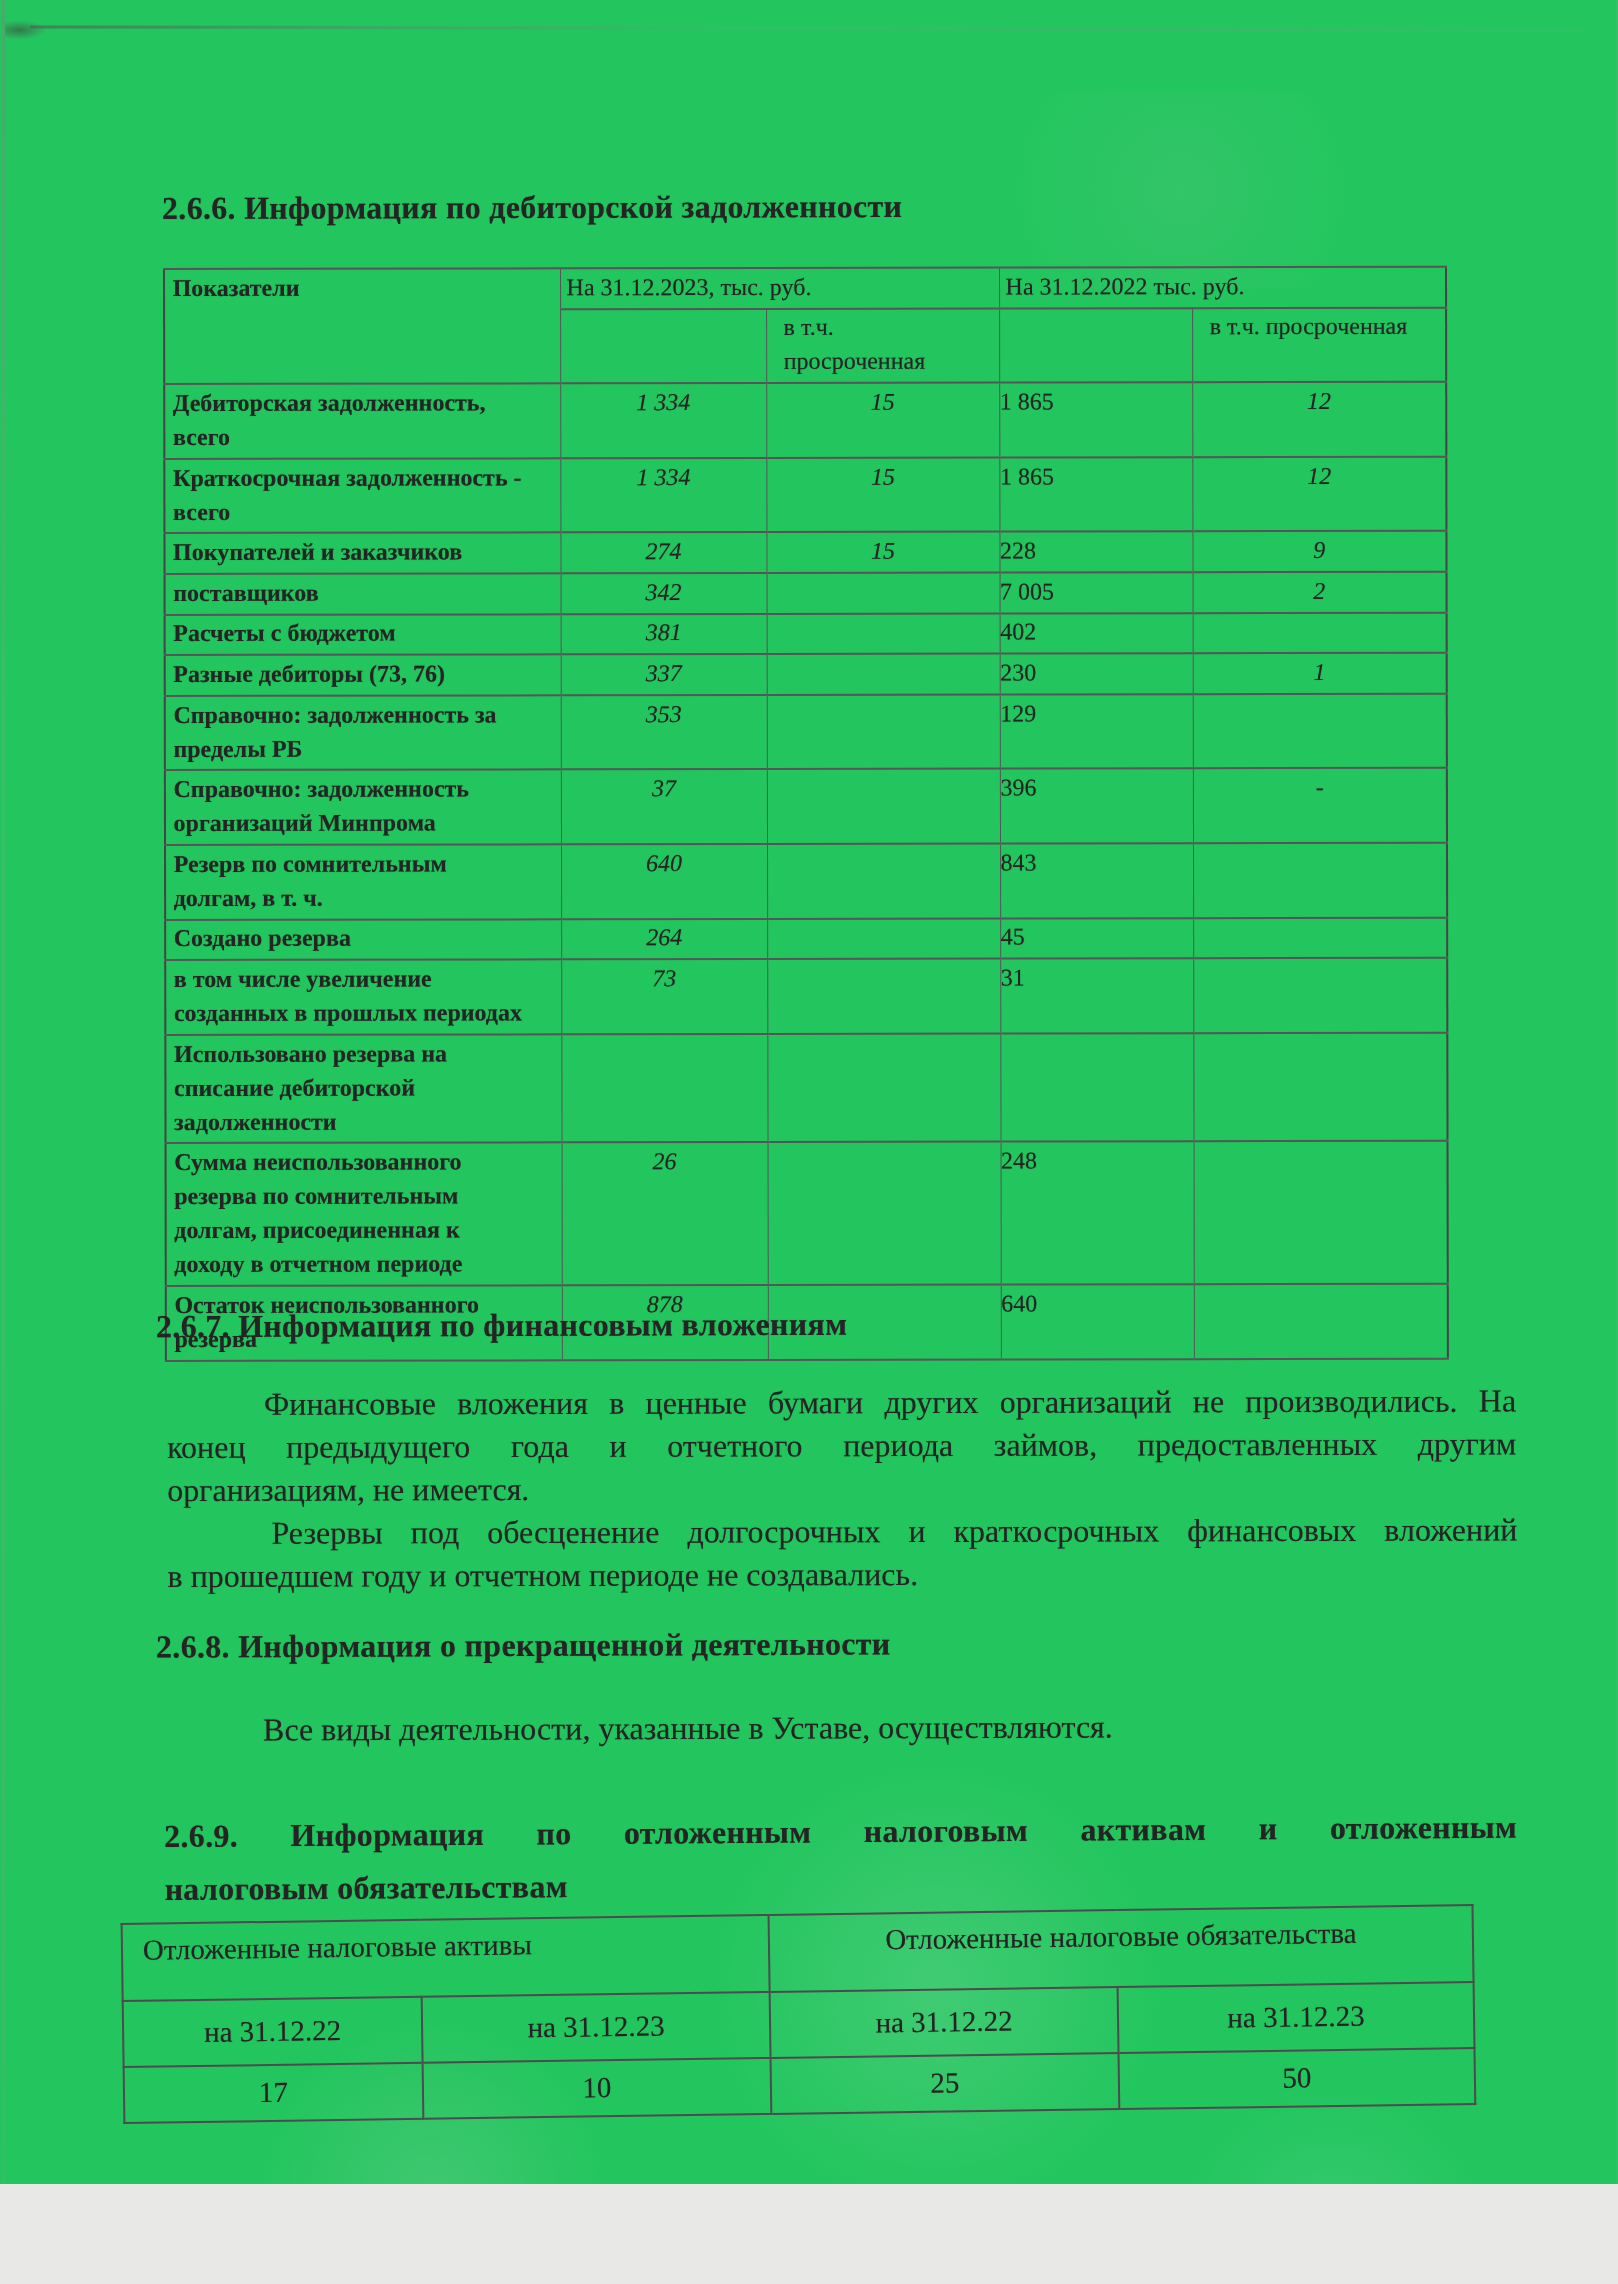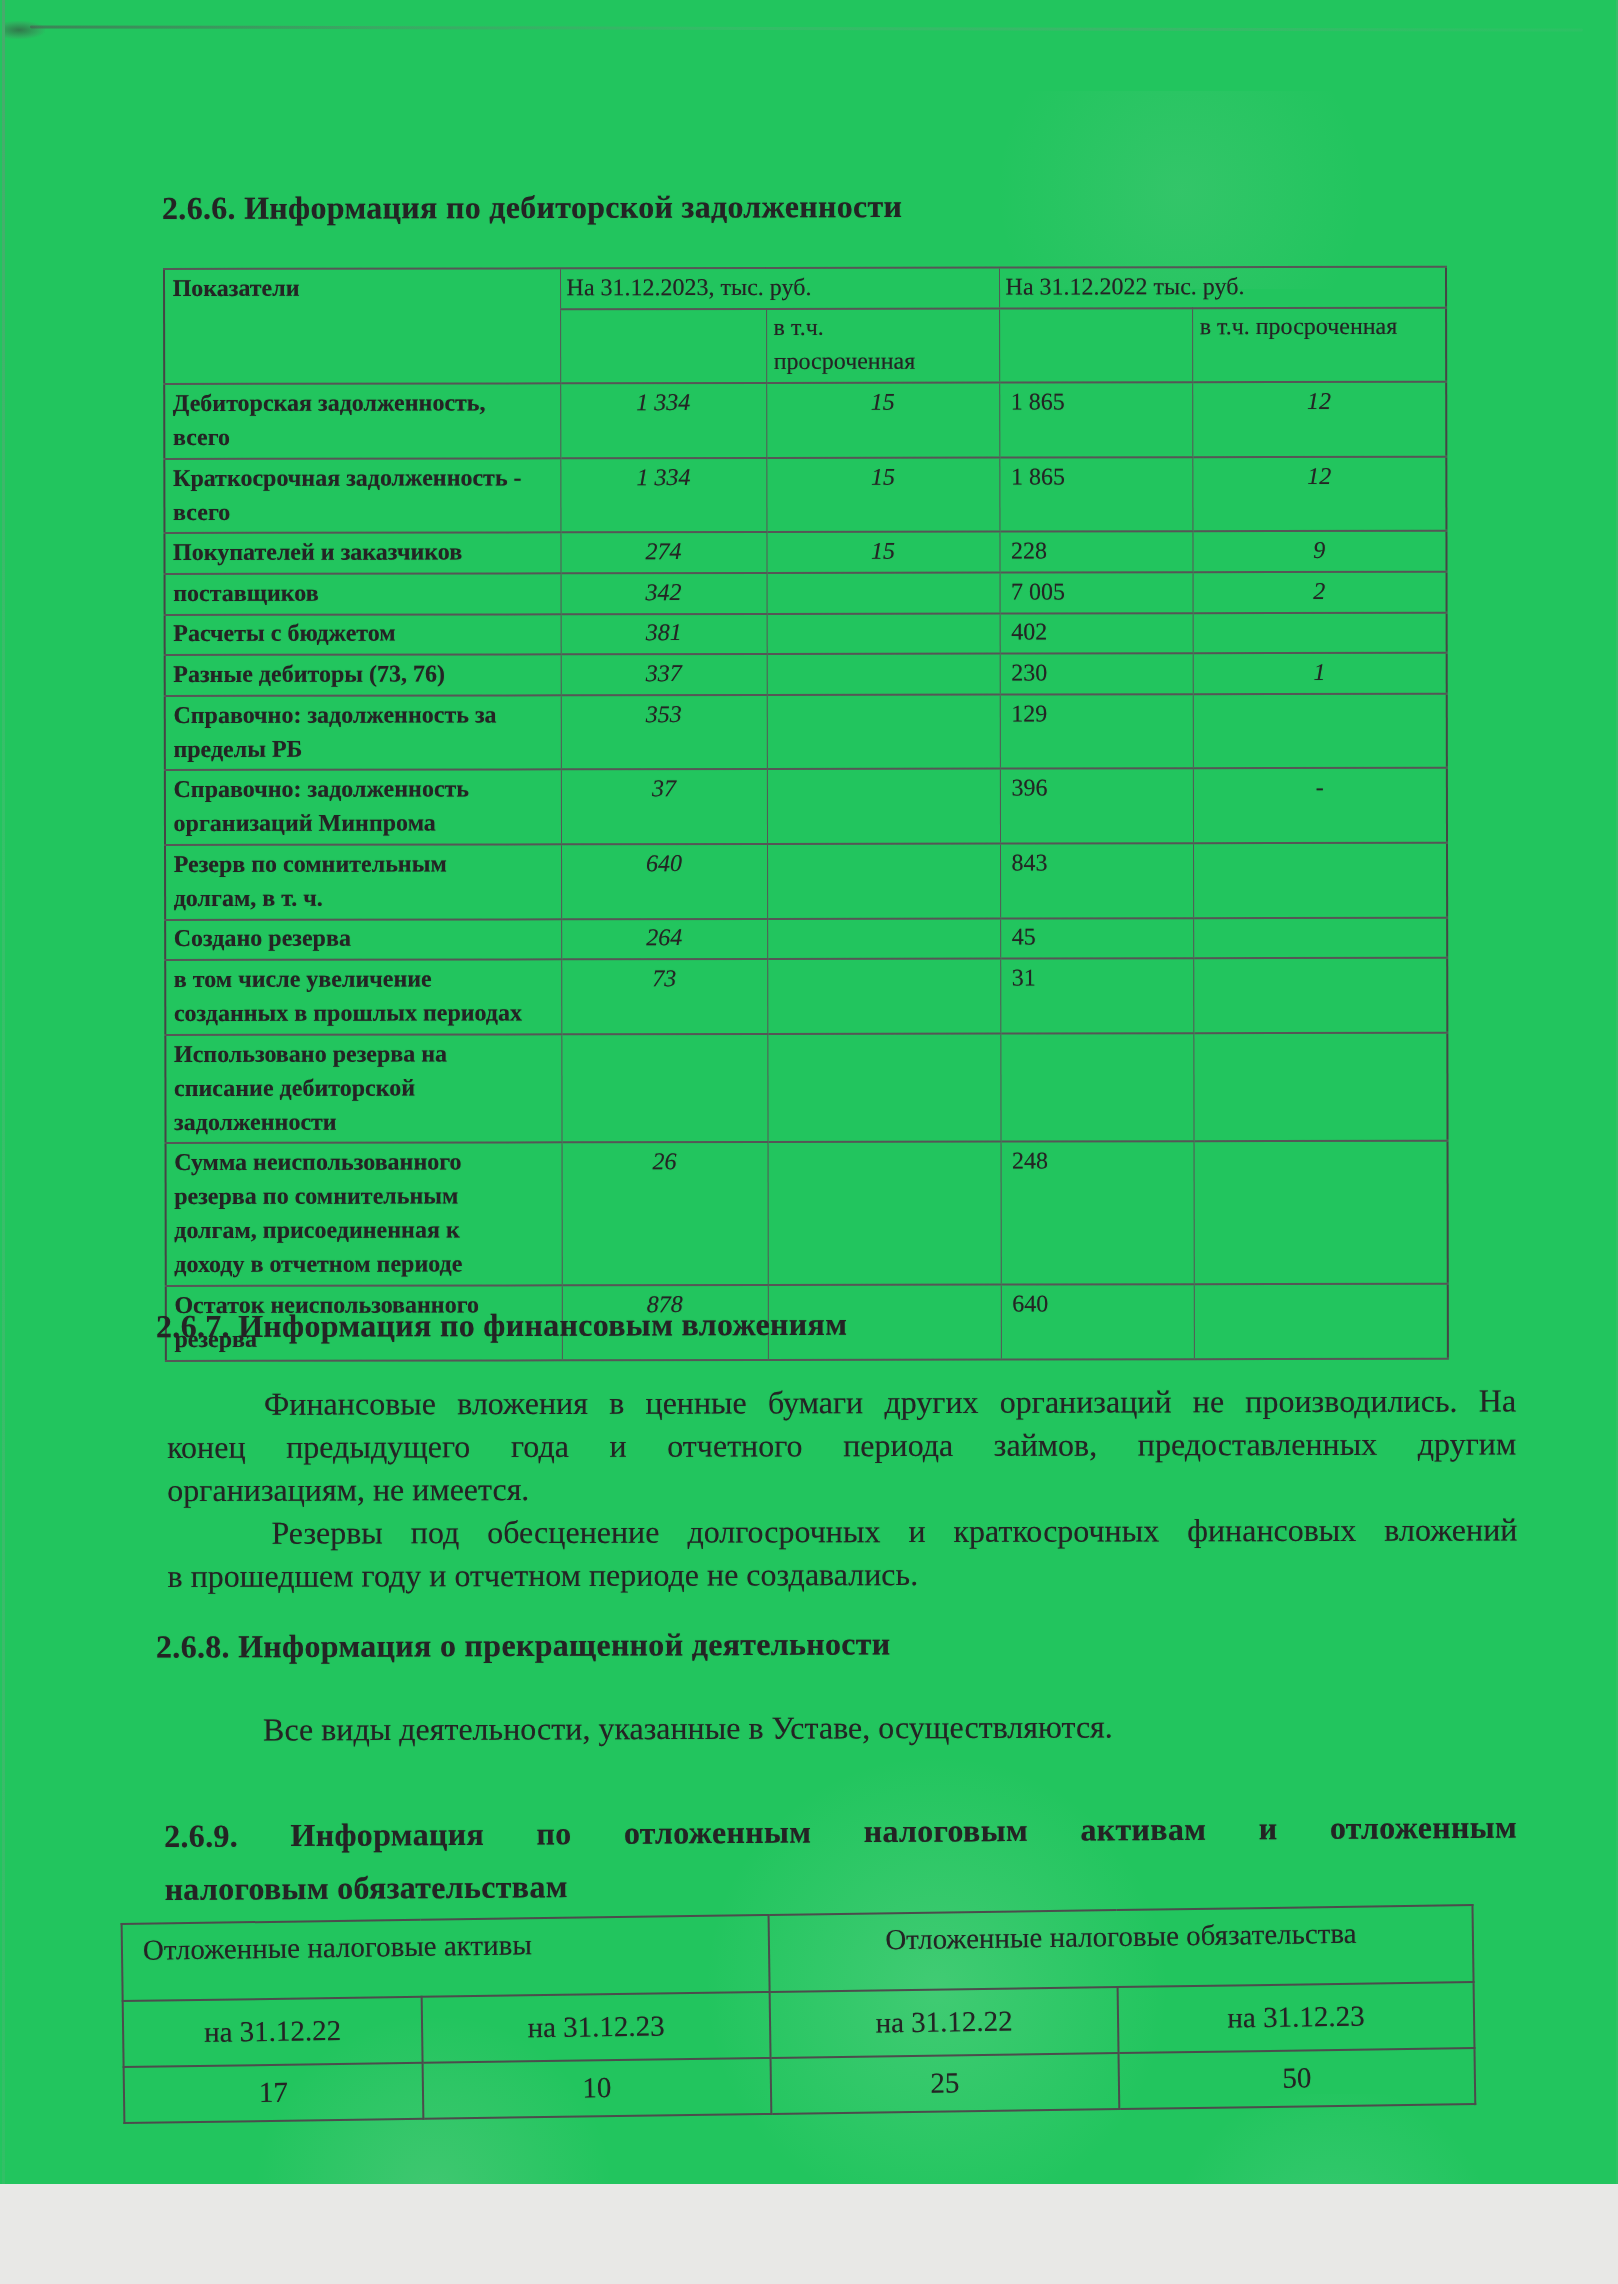--- a/index.html
+++ b/index.html
@@ -55,22 +55,22 @@
     border-collapse:collapse; table-layout:fixed;
     font-size:24px; line-height:34px; transform:rotate(-0.1deg); transform-origin:0 0; }
   .t1 th, .t1 td { border:1.5px solid #565656; border-top-width:2.3px; border-bottom-width:2.3px;
     vertical-align:top; padding:0.8px 6px 3.8px 6px; font-weight:normal; text-align:left;
     text-shadow:0 0 0.8px rgba(40,40,40,0.45); }
   .t1 { border:2.3px solid #454545; }
   .t1 .hr1 { height:37px; }
   .t1 .hr2 { height:67px; }
   .t1 .c1 { padding-left:7.6px; white-space:pre-line;font-weight:bold; }
   .t1 .c2, .t1 .c3, .t1 .c5 { text-align:center;font-style:italic; }
-  .t1 .c4 { text-align:left; padding-left:11px;border-radius:19px; }
-  .t1 .subh { white-space:pre-line; padding-left:7px; text-align:left; }
+  .t1 .c4 { text-align:left; padding-left:0;border-radius:19px; }
+  .t1 .subh { white-space:pre-line; padding-left:17px; text-align:left; }
 
   
   .t2 { position:absolute; left:122px; top:1923px; width:1351px;
     border-collapse:collapse; table-layout:fixed; font-size:29px; line-height:35px;
     transform:rotate(-0.8deg); transform-origin:0 50%; }
   .t2 th, .t2 td { border:2.3px solid #4c4c4c; font-weight:normal;
     text-shadow:0 0 0.8px rgba(40,40,40,0.45); }
   .t2 .g1 { text-align:left; padding:7.6px 0 0 20px; vertical-align:top; height:67px; }
   .t2 .g2 { text-align:center; padding-top:7.6px; vertical-align:top; }
   .t2 .sub { text-align:center; height:62px; vertical-align:middle; }

